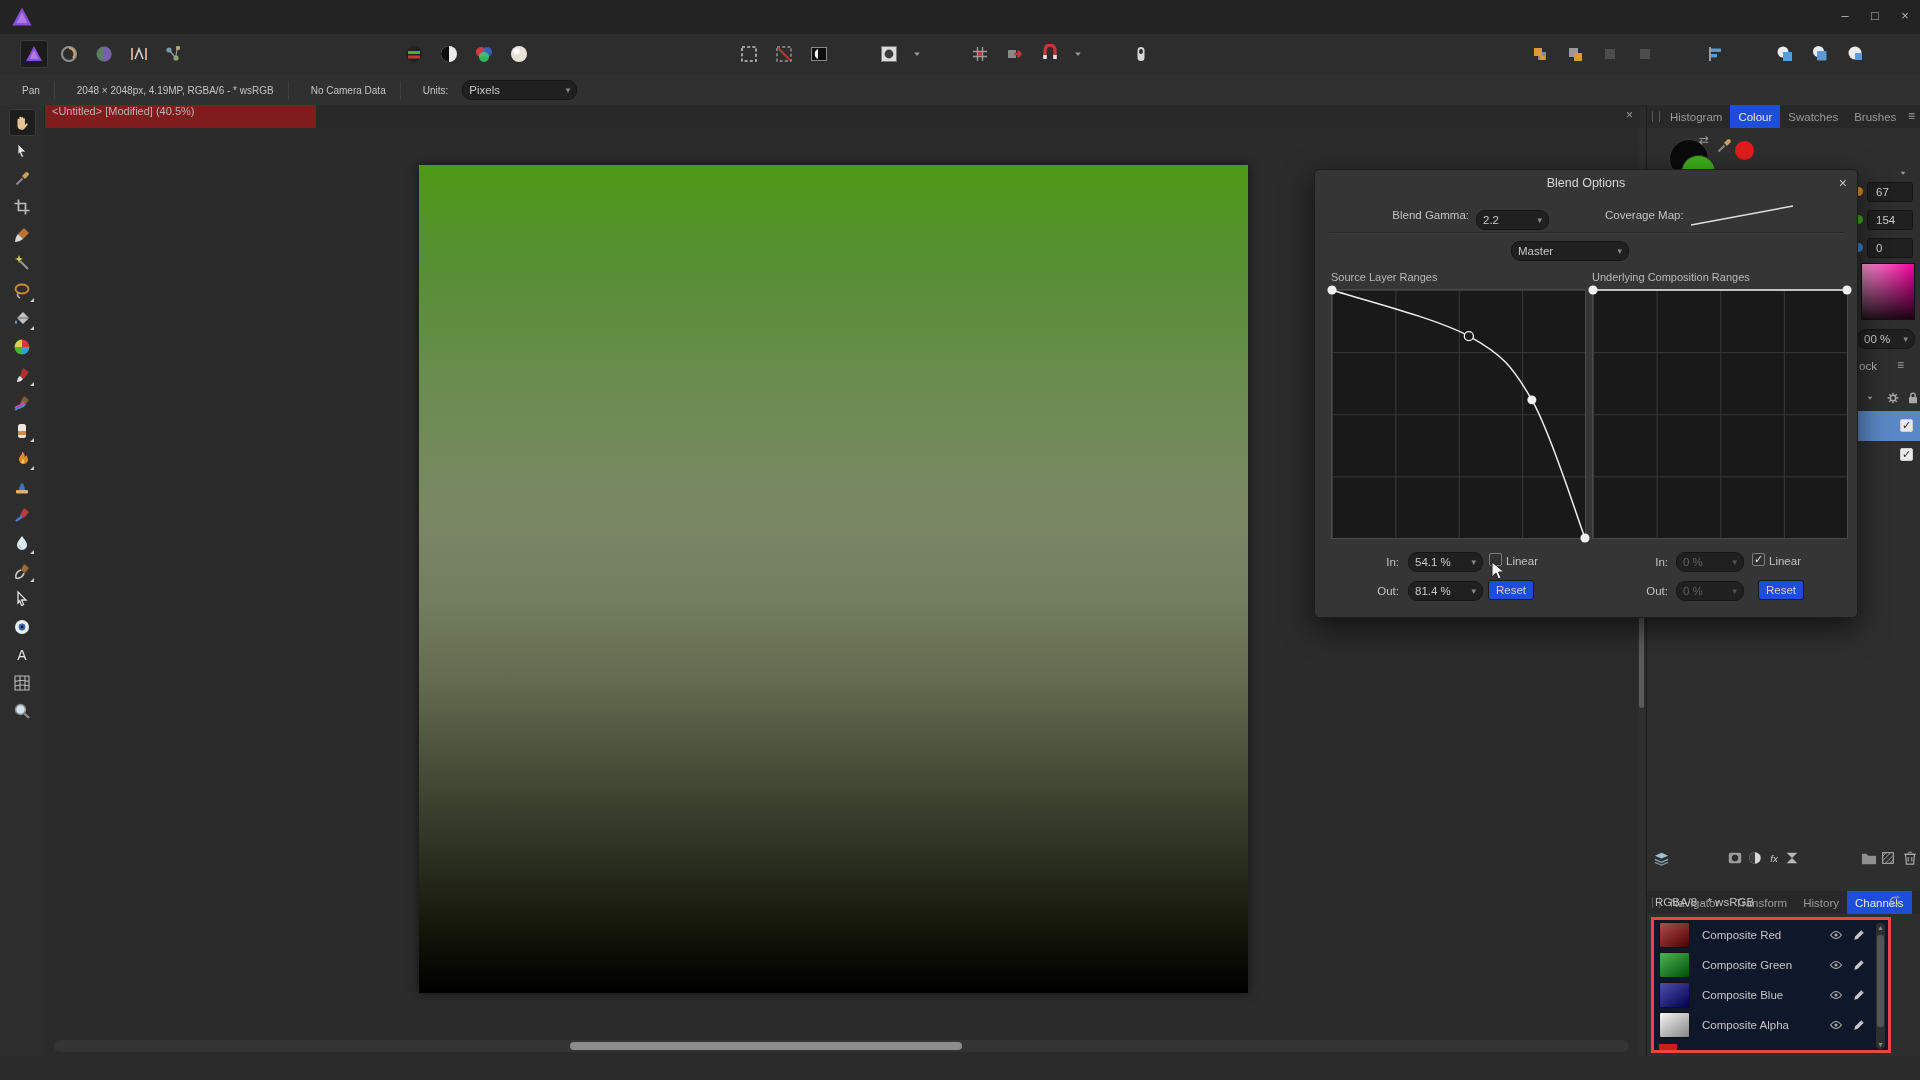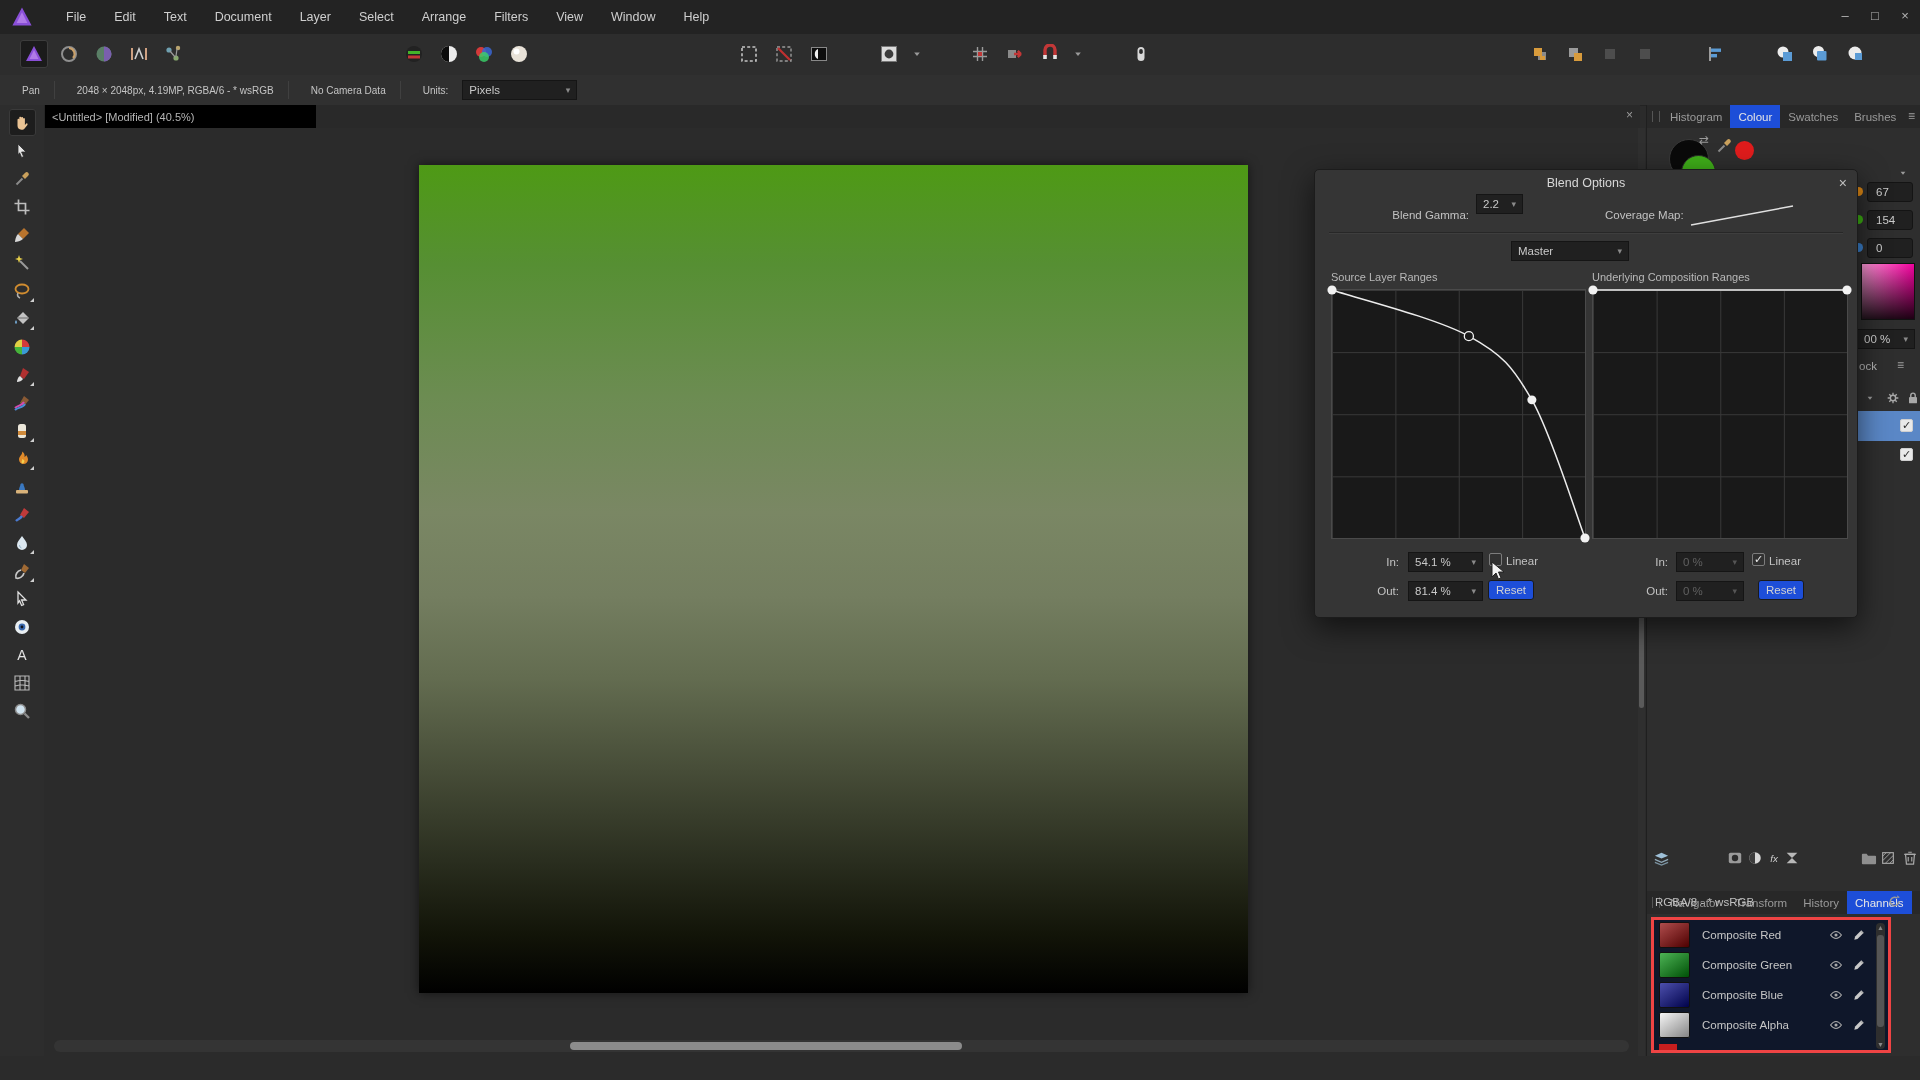--- a/index.html
+++ b/index.html
@@ -19,28 +19,28 @@
   .tgroup{position:absolute;top:6px;display:flex;gap:7px;}
   .tslot{width:28px;height:28px;display:flex;align-items:center;justify-content:center;border-radius:3px;}
   .tslot.active{background:#1b1b1b;box-shadow:inset 0 0 0 1px #3c3c3c;}
   .tslot.disabled{opacity:.35;}
   .tslot.narrow{width:14px;}
   .tslot svg{width:20px;height:20px;}
   
   #contextbar{position:absolute;left:0;top:75px;width:1920px;height:30px;background:#303030;display:flex;align-items:center;border-bottom:1px solid #232323;}
   .ctx-item{padding:0 14px;color:#c4c4c4;font-size:10px;white-space:nowrap;margin-left:8px;}
   .ctx-sep{width:1px;height:18px;background:#404040;}
-  .dd{background:#202020;border:1px solid #151515;border-radius:0;color:#c9c9c9;font-size:11.5px;
+  .dd{background:#202020;border:1px solid #151515;border-radius:9px;color:#c9c9c9;font-size:11.5px;
       display:flex;align-items:center;padding:0 6px;height:20px;box-sizing:border-box;}
   .dd:after{content:"▾";margin-left:auto;color:#8a8a8a;font-size:9px;padding-left:6px;}
   .dd.dim{color:#606060;}
   .dd.dim:after{color:#555;}
   
   #tabbar{position:absolute;left:44px;top:105px;width:1596px;height:23px;background:#292929;}
-  #doctab{position:absolute;left:0;top:0;width:272px;height:23px;background:#000000;display:flex;align-items:center;}
+  #doctab{position:absolute;left:0;top:0;width:272px;height:23px;background:#7f1d1d;display:flex;align-items:flex-start;}
   #doctab span{margin-left:8px;font-size:11px;color:#b5b5b5;white-space:nowrap;}
   #tabbar .closex{position:absolute;right:7px;top:3px;color:#9a9a9a;font-size:12px;}
   
   #toolscol{position:absolute;left:0;top:105px;width:44px;height:951px;background:#2d2d2d;border-right:1px solid #262626;}
   #tools-list{display:flex;flex-direction:column;align-items:center;padding-top:4px;}
   .tool{width:27px;height:27px;margin-bottom:1px;display:flex;align-items:center;justify-content:center;border-radius:3px;position:relative;}
   .tool.active{background:#1d1d1d;box-shadow:inset 0 0 0 1px #3a3a3a;}
   .tool svg{width:18px;height:18px;}
   .tool.flyout:after{content:"";position:absolute;right:2px;bottom:2px;border-left:4px solid transparent;border-bottom:4px solid #cfcfcf;}
   
@@ -350,34 +350,20 @@
       </symbol>
 </defs>
 </svg>
 
 <div id="app">
 
   <div id="menubar">
     <svg class="logo">
         <use href="#s-photo"></use>
       </svg>
-    <div id="menu-items">
-
-    <div class="menu-item">File</div>
-        <div class="menu-item">Edit</div>
-        <div class="menu-item">Text</div>
-        <div class="menu-item">Document</div>
-        <div class="menu-item">Layer</div>
-        <div class="menu-item">Select</div>
-        <div class="menu-item">Arrange</div>
-        <div class="menu-item">Filters</div>
-        <div class="menu-item">View</div>
-        <div class="menu-item">Window</div>
-        <div class="menu-item">Help</div>
-      </div>
     <div id="winbtns">
       <div class="winbtn">–</div>
       <div class="winbtn">□</div>
       <div class="winbtn">×</div>
     </div>
   </div>
 
   <div id="toolbar">
     <div class="tgroup" style="left:20px">
 
@@ -853,21 +839,21 @@
           </span>
         </div>
       </div>
   </div>
 
   <div id="dialog">
     <div class="title">Blend Options</div>
     <div class="closex">×</div>
 
     <div class="dlabel" style="left:58px;top:39px;width:96px;text-align:right">Blend Gamma:</div>
-    <div class="dd" style="position:absolute;left:161px;top:24px;width:47px">
+    <div class="dd" style="position:absolute;left:161px;top:40px;width:73px">
         <span>2.2</span>
       </div>
     <div class="dlabel" style="left:290px;top:39px">Coverage Map:</div>
     <div class="abs" style="left:374px;top:32px;width:106px;height:26px">
       <svg width="106" height="26">
           <line x1="2" y1="23" x2="104" y2="4" stroke="#e0e0e0" stroke-width="1.4"></line>
         </svg>
     </div>
     <div class="sep"></div>
     <div class="dd" style="position:absolute;left:196px;top:71px;width:118px">

